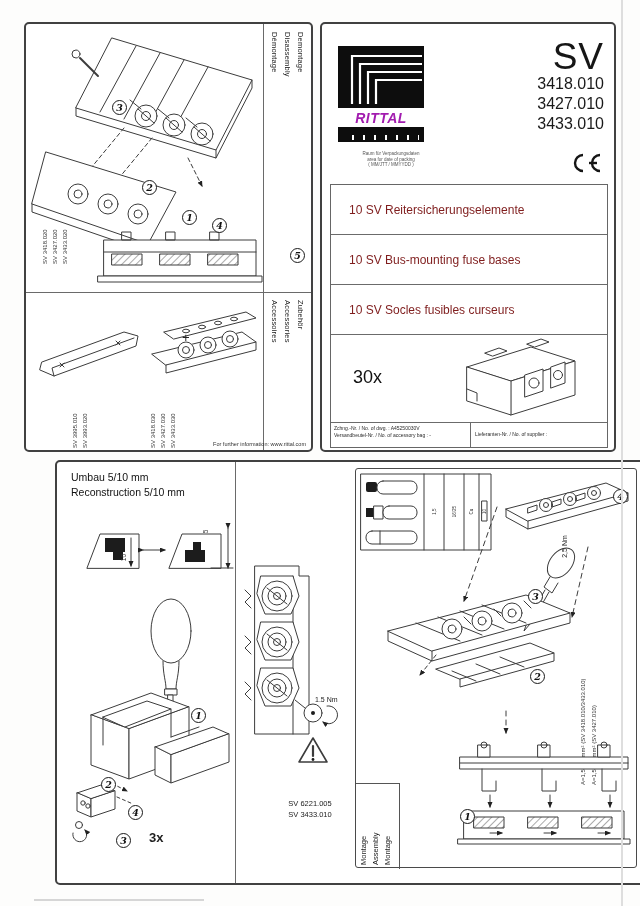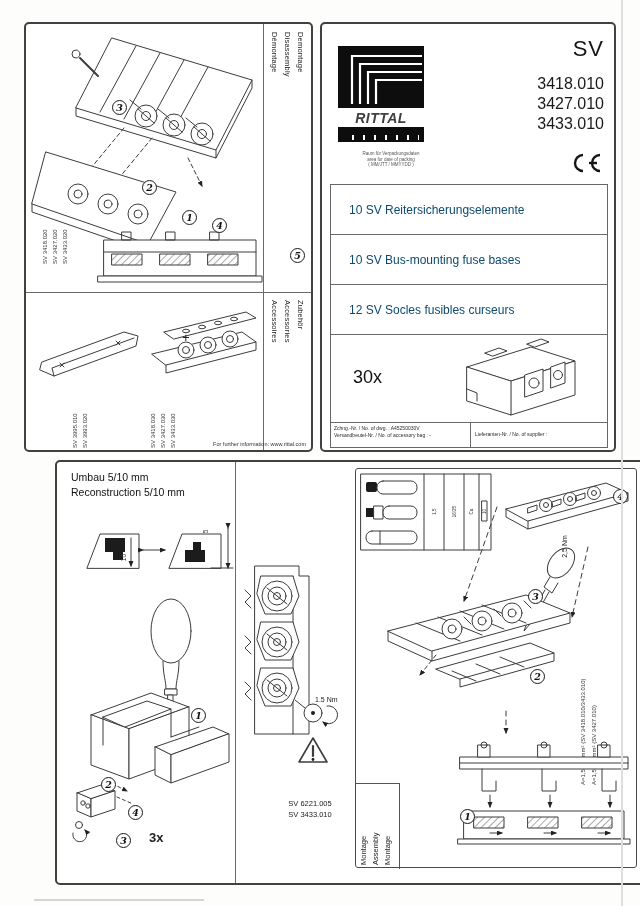--- a/index.html
+++ b/index.html
@@ -18,30 +18,30 @@
   .ttl { font-size:7.5px; line-height:13px; color:#222; letter-spacing:.2px; }
   .mdl { font-size:6px; line-height:10px; color:#333; }
   .stepnum { position:absolute; width:15px; height:15px; border:1.3px solid #1a1a1a; border-radius:50%;
              display:flex; align-items:center; justify-content:center; background:#fff;
              font-family:"DejaVu Serif", serif; font-style:italic; font-weight:700; font-size:9.5px; color:#111; }
   .rot90 { display:block; transform:rotate(-90deg); white-space:nowrap; text-align:center; color:#333; }
   
   .logo-top { position:absolute; left:0; top:0; right:0; height:62px; background:#0d0d0d; }
   .logo-band { position:absolute; left:0; top:62px; right:0; height:19px; background:#fff;
                display:flex; align-items:center; justify-content:center;
-               font-style:italic; font-weight:700; font-size:14px; letter-spacing:.5px; color:#404040; }
+               font-style:italic; font-weight:700; font-size:14px; letter-spacing:.5px; color:#a21caf; }
   .logo-bar { position:absolute; left:0; top:81px; right:0; height:15px; background:#0d0d0d; }
   .logo-slits { position:absolute; bottom:2px; left:5px; right:5px; height:5px;
                 background:repeating-linear-gradient(90deg, transparent 0 9px, #fff 9px 11px); }
-  .series { position:absolute; right:10px; top:12px; font-size:22px; font-weight:500; letter-spacing:1px; color:#161616; }
+  .series { position:absolute; right:10px; top:12px; font-size:37px; font-weight:500; letter-spacing:1px; color:#161616; }
   .modelnum { font-size:16px; line-height:20px; color:#1a1a1a; text-align:right; }
   .smallprint { font-size:4.5px; line-height:5.5px; color:#555; }
   .ptable { position:absolute; left:8px; top:160px; width:278px; border:1px solid #666; background:#fff; }
   .prow { height:50px; border-bottom:1px solid #6b6b6b; display:flex; align-items:center;
-          padding-left:18px; font-size:12px; color:#0c4a6e; }
+          padding-left:18px; font-size:12px; color:#7f1d1d; }
   .qrow { height:88px; border-bottom:1px solid #6b6b6b; position:relative; }
   .qty { position:absolute; left:22px; top:32px; font-size:18px; color:#111;text-align:right; }
   .inforow { height:24px; display:flex; }
   .cell1 { width:140px; border-right:1px solid #6b6b6b; font-size:5px; line-height:6.5px; padding:2px 3px; color:#2a2a2a; }
   .cell2 { flex:1; font-size:5px; padding:8px 4px 0; color:#2a2a2a; }
   .umbau-title { font-size:10.5px; line-height:14.5px; color:#111; }
   .mbox { position:absolute; left:298px; top:6px; width:282px; height:400px; border:1.5px solid #4a4a4a; border-radius:3px; }
   .mlabel { position:absolute; left:0; top:314px; width:44px; height:86px; border-top:1px solid #555; border-right:1px solid #555; padding:4px 2px; }
   .mlabel .vtext-up { font-size:7.5px; line-height:12px; color:#1a1a1a; height:100%; }
   .tlabel { font-size:7px; color:#222; }
@@ -232,21 +232,21 @@
   </svg>
 
   <div class="ptable">
     <div class="prow">
         <span>10 SV Reitersicherungselemente</span>
       </div>
     <div class="prow">
         <span>10 SV Bus-mounting fuse bases</span>
       </div>
     <div class="prow">
-        <span>12 SV Socles fusibles curseurs</span>
+        <span>10 SV Socles fusibles curseurs</span>
       </div>
     <div class="qrow">
       <span class="qty">30x</span>
       <svg style="right:18px; top:2px;" width="150" height="86" viewBox="0 0 150 86">
         <g class="ln">
           <polygon class="fw" points="28,30 92,10 136,24 72,44"></polygon>
           <polygon class="fw" points="72,44 136,24 136,58 72,78"></polygon>
           <polygon class="fw" points="28,30 72,44 72,78 28,64"></polygon>
           <polygon class="fw" points="46,16 60,11 68,14 54,19"></polygon>
           <polygon class="fw" points="88,7 102,2 110,5 96,10"></polygon>

